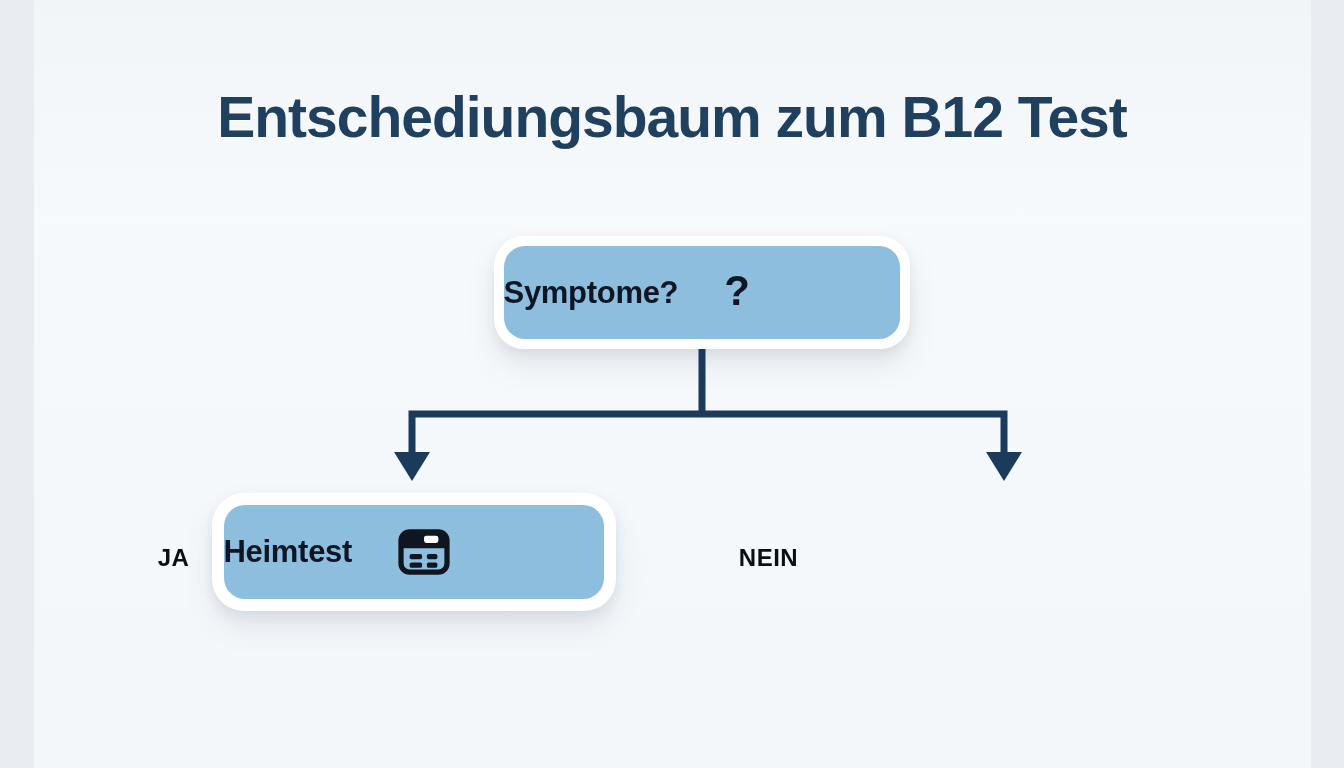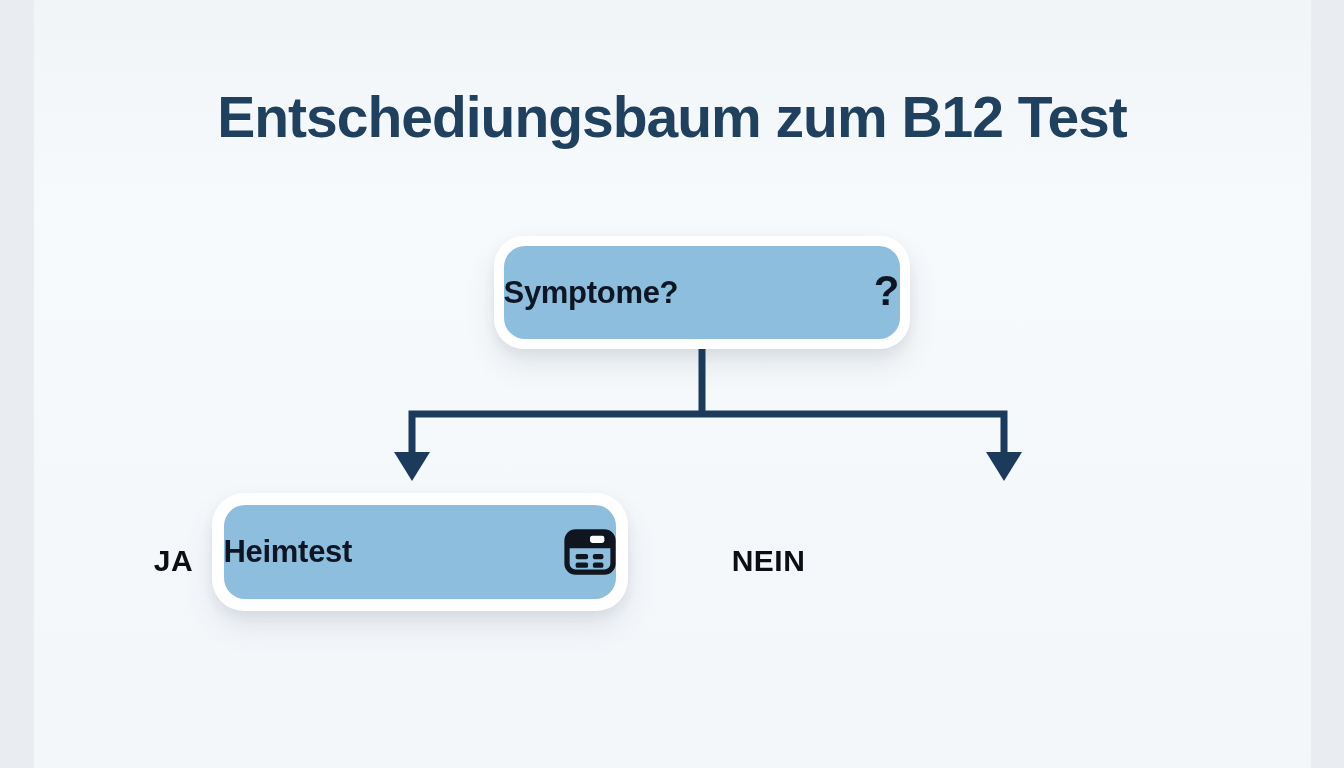--- a/index.html
+++ b/index.html
@@ -38,38 +38,38 @@
     border-radius: 30px;
     box-shadow: 0 16px 30px rgba(40, 60, 85, 0.10), 0 5px 12px rgba(40, 60, 85, 0.07);
   }
   .node-inner {
     position: absolute;
     inset: 10px;
     background: var(--node-fill, #8dbede);
     border-radius: 21px;
     display: flex;
     align-items: center;
-    justify-content: space-between;
+    justify-content: flex-start;
     gap: 46px;
     color: var(--node-text, #0e1525);
   }
   .node-label {
     font-size: 31px;
     font-weight: 800;
     letter-spacing: -0.3px;
   }
   .node-glyph {
     font-size: 42px;
     font-weight: 800;
     line-height: 1;
     transform: translateY(-2px);
   }
   .branch-label {
     position: absolute;
-    font-size: 30px;
+    font-size: 24px;
     font-weight: 800;
     color: #0b0f14;
     letter-spacing: 0.5px;
     text-align: center;
   }
   .icon { display: block; }
 </style>
 </head>
 <body>
 
@@ -86,21 +86,21 @@
   <div class="node" style="left:460px; top:236px; width:416px; height:113px;">
     <div class="node-inner">
       <span class="node-label">Symptome?</span>
       <span class="node-glyph">?</span>
     </div>
   </div>
 
   <div class="branch-label" style="left:108px; top:544px; width:64px;">JA</div>
   <div class="branch-label" style="left:688px; top:544px; width:94px;">NEIN</div>
 
-  <div class="node" style="left:178px; top:493px; width:404px; height:118px; border-radius:32px;padding-left:12px;">
+  <div class="node" style="left:178px; top:493px; width:404px; height:118px; border-radius:32px;">
     <div class="node-inner" style="inset:12px;">
       <span class="node-label">Heimtest</span>
       <svg class="icon" width="52" height="46" viewBox="0 0 54 48" xmlns="http://www.w3.org/2000/svg">
         <rect x="3" y="3" width="48" height="42" rx="9" fill="none" stroke="#10161f" stroke-width="5.5"></rect>
         <path d="M3 12 a9 9 0 0 1 9 -9 h30 a9 9 0 0 1 9 9 v8 H3 Z" fill="#10161f"></path>
         <rect x="27" y="7" width="15" height="7.5" rx="2.5" fill="#ffffff"></rect>
         <rect x="12" y="26" width="13" height="5.5" rx="2" fill="#10161f"></rect>
         <rect x="30" y="26" width="11" height="5.5" rx="2" fill="#10161f"></rect>
         <rect x="12" y="35" width="13" height="5.5" rx="2" fill="#10161f"></rect>
         <rect x="30" y="35" width="11" height="5.5" rx="2" fill="#10161f"></rect>

